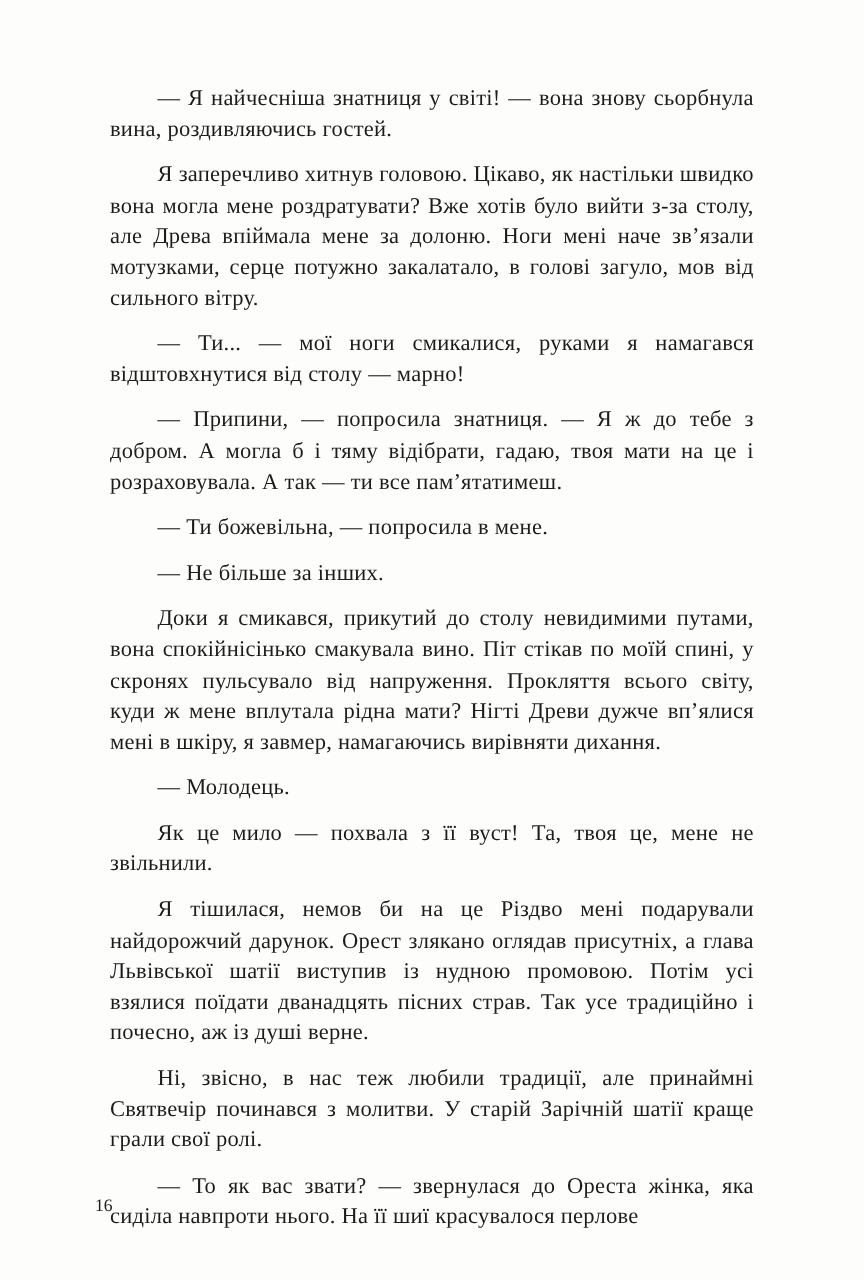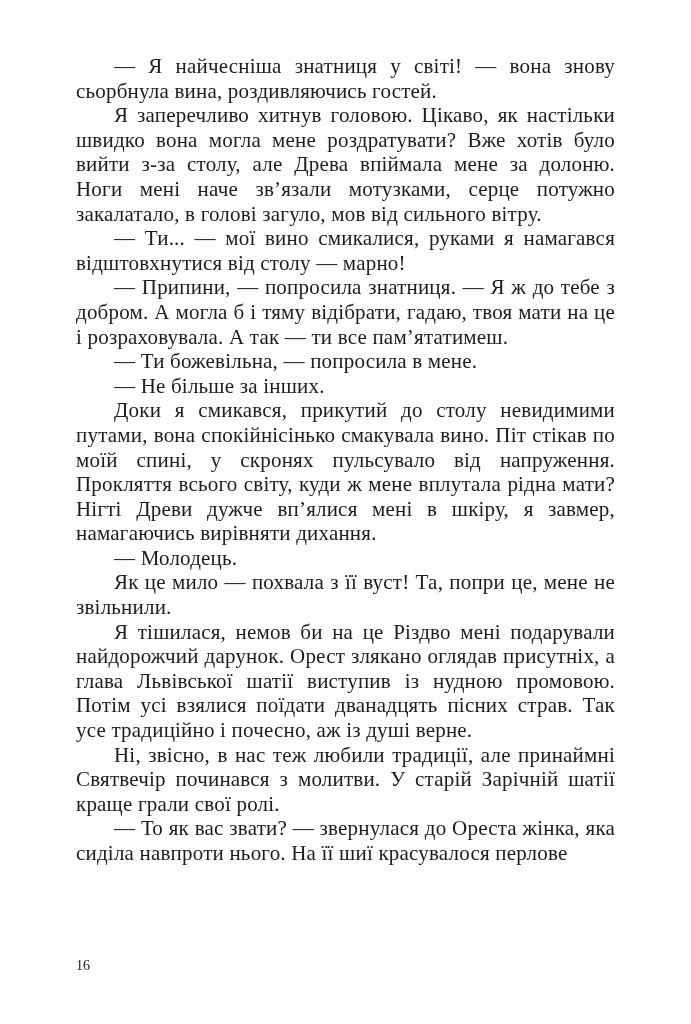--- a/index.html
+++ b/index.html
@@ -17,22 +17,22 @@
     font-family: "Liberation Serif", "DejaVu Serif", serif;
     color: #1c1c1c;
   }
   .text-column {
     position: absolute;
     top: 54px;
     left: 76px;
     right: 76px;
   }
   .text-column p {
-    margin: 0;
-    font-size: 21px;
+    margin: 12px;
+    font-size: 18px;
     line-height: 24.6px;
     text-align: justify;
     text-indent: 38px;
     letter-spacing: 0.2px;
   }
   .chapter-heading {
     text-align: center;
     margin: 34px 0 30px 0;
   }
   .banner-wrap {
@@ -74,27 +74,27 @@
 </style>
 </head>
 <body>
 
 <div class="page">
 
   <div class="text-column">
 
     <p>— Я найчесніша знатниця у світі! — вона знову сьорбнула вина, роздивляючись гостей.</p>
     <p>Я заперечливо хитнув головою. Цікаво, як настільки швидко вона могла мене роздратувати? Вже хотів було вийти з-за столу, але Древа впіймала мене за долоню. Ноги мені наче зв’язали мотузками, серце потужно закалатало, в голові загуло, мов від сильного вітру.</p>
-    <p>— Ти... — мої вино смикалися, руками я намагався відштовхнутися від столу — марно!</p>
+    <p>— Ти... — мої ноги смикалися, руками я намагався відштовхнутися від столу — марно!</p>
     <p>— Припини, — попросила знатниця. — Я ж до тебе з добром. А могла б і тяму відібрати, гадаю, твоя мати на це і розраховувала. А так — ти все пам’ятатимеш.</p>
     <p>— Ти божевільна, — попросила в мене.</p>
     <p>— Не більше за інших.</p>
     <p>Доки я смикався, прикутий до столу невидимими путами, вона спокійнісінько смакувала вино. Піт стікав по моїй спині, у скронях пульсувало від напруження. Прокляття всього світу, куди ж мене вплутала рідна мати? Нігті Древи дужче вп’ялися мені в шкіру, я завмер, намагаючись вирівняти дихання.</p>
     <p>— Молодець.</p>
-    <p>Як це мило — похвала з її вуст! Та, попри це, мене не звільнили.</p>
+    <p>Як це мило — похвала з її вуст! Та, твоя це, мене не звільнили.</p>
 
 
     <p>Я тішилася, немов би на це Різдво мені подарували найдорожчий дарунок. Орест злякано оглядав присутніх, а глава Львівської шатії виступив із нудною промовою. Потім усі взялися поїдати дванадцять пісних страв. Так усе традиційно і почесно, аж із душі верне.</p>
     <p>Ні, звісно, в нас теж любили традиції, але принаймні Святвечір починався з молитви. У старій Зарічній шатії краще грали свої ролі.</p>
     <p>— То як вас звати? — звернулася до Ореста жінка, яка сиділа навпроти нього. На її шиї красувалося перлове</p>
 
   </div>
 
   <div class="page-number">16</div>
 

